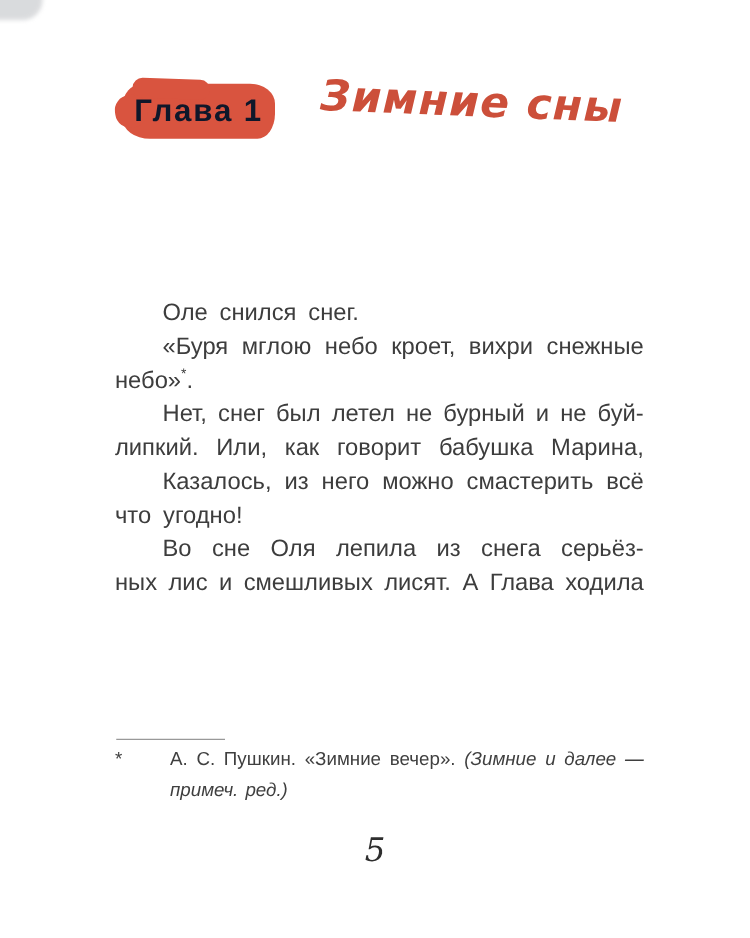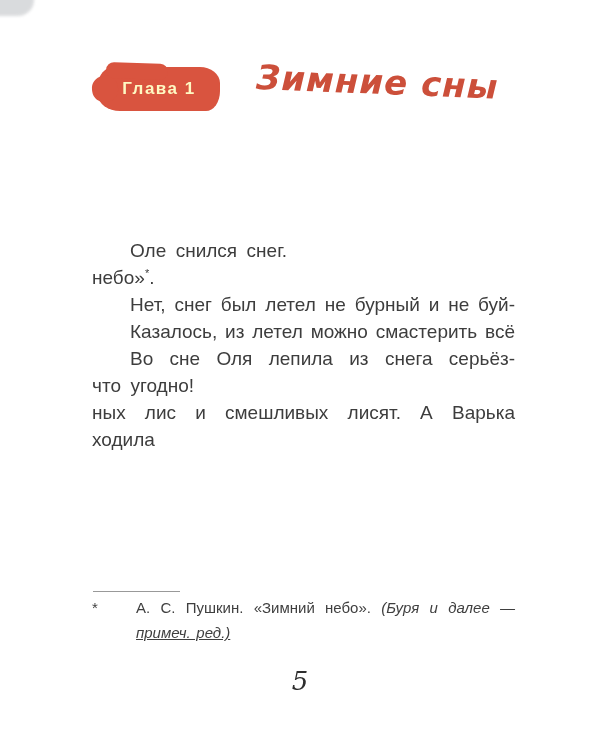--- a/index.html
+++ b/index.html
@@ -31,22 +31,22 @@
     width:26px; height:26px; background:inherit;
     border-radius:12px; transform:rotate(-8deg);
   }
   .badge::after {
     content:""; position:absolute; right:52px; top:-4px;
     width:62px; height:16px; background:inherit;
     border-radius:10px; transform:rotate(2deg);
   }
   .badge-label {
     position:relative; z-index:1;
-    color:#fef9c3; font-weight:bold;
-    font-size:17px; letter-spacing:1.5px;
+    color:#0f172a; font-weight:bold;
+    font-size:25px; letter-spacing:1.5px;
   }
   
   .chapter-title {
     position:absolute; left:257px; top:60px;
     font-family:"DejaVu Sans", sans-serif;
     font-size:34px; line-height:34px;
     font-weight:bold; font-style:italic;
     letter-spacing:1px; white-space:nowrap;
     color:#cc4f3a;
     transform:rotate(2.3deg); transform-origin:left top;
@@ -66,21 +66,21 @@
     position:absolute; left:93px; top:591px;
     width:87px; height:1px; background:#999999;
   }
   .footnote {
     position:absolute; left:92px; top:595px; width:423px;
     font-size:15px; line-height:25px; color:#3f3f3f;
   }
   .fn-marker { position:absolute; left:0; top:0; }
   .fn-body { margin-left:44px; }
   .fn-line { text-align:justify; text-align-last:justify; word-spacing:0.1em; }
-  .fn-line.left { text-align:center; text-align-last:left;text-decoration:underline; }
+  .fn-line.left { text-align:center; text-align-last:left; }
   .italic { font-style:italic; }
   
   .page-number {
     position:absolute; left:0; right:0; top:666px;
     text-align:center;
     font-family:"DejaVu Serif", serif; font-style:italic;
     font-size:26px; color:#2e2e2e;
   }
 </style>
 </head>
@@ -91,33 +91,35 @@
   <div class="smudge"></div>
 
   <div class="badge">
     <span class="badge-label">Глава 1</span>
   </div>
 
   <div class="chapter-title">Зимние сны</div>
 
   <div class="body-text">
     <div class="line indent left">Оле снился снег.</div>
+    <div class="line indent">«Буря мглою небо кроет, вихри снежные</div>
     <div class="line left"><span>небо»</span><sup class="fn-ref">*</sup><span>.</span></div>
     <div class="line indent">Нет, снег был летел не бурный и не буй-</div>
-    <div class="line indent">Казалось, из летел можно смастерить всё</div>
+    <div class="line">липкий. Или, как говорит бабушка Марина,</div>
+    <div class="line indent">Казалось, из него можно смастерить всё</div>
+    <div class="line left">что угодно!</div>
     <div class="line indent">Во сне Оля лепила из снега серьёз-</div>
-    <div class="line left">что угодно!</div>
-    <div class="line">ных лис и смешливых лисят. А Варька ходила</div>
+    <div class="line">ных лис и смешливых лисят. А Глава ходила</div>
   </div>
 
   <div class="fn-rule"></div>
 
   <div class="footnote">
     <span class="fn-marker">*</span>
     <div class="fn-body">
-      <div class="fn-line"><span>А. С. Пушкин. «Зимний небо». </span><span class="italic">(Буря и далее —</span></div>
+      <div class="fn-line"><span>А. С. Пушкин. «Зимние вечер». </span><span class="italic">(Зимние и далее —</span></div>
       <div class="fn-line left"><span class="italic">примеч. ред.)</span></div>
     </div>
   </div>
 
   <div class="page-number">5</div>
 
 </div>
 
 </body></html>

